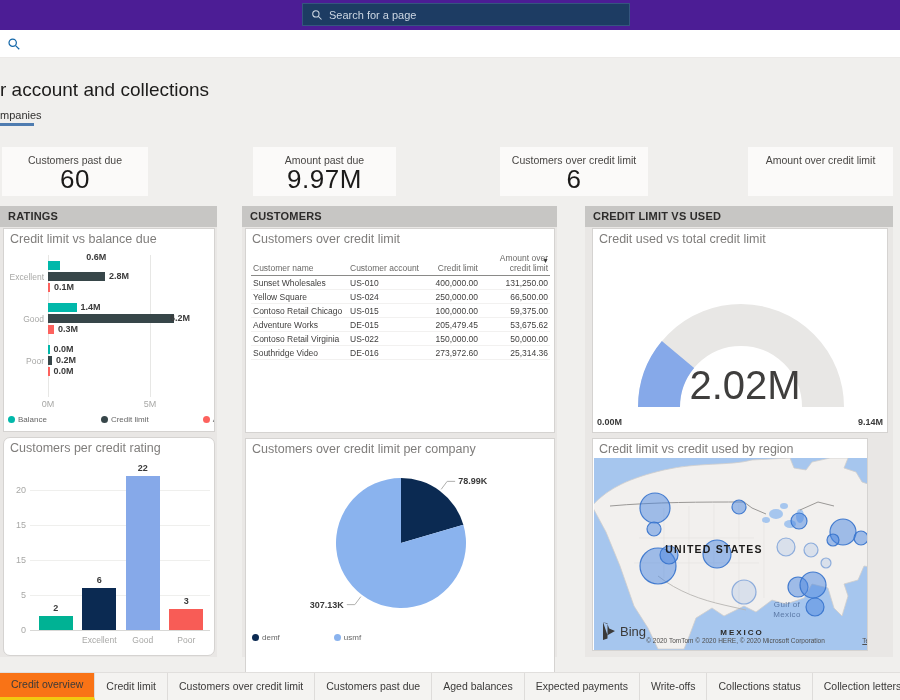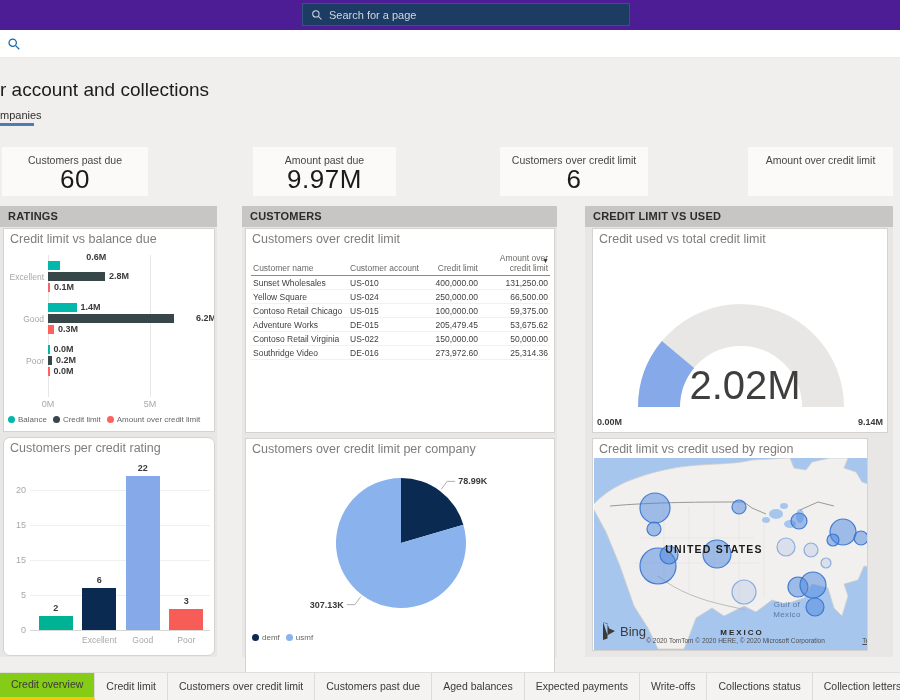--- a/index.html
+++ b/index.html
@@ -38,41 +38,41 @@
   #card-pie{left:245px;top:438px;width:310px;height:264px;}
   #card-gauge{left:592px;top:228px;width:296px;height:205px;}
   #card-map{left:592px;top:438px;width:276px;height:213px;}
   
   .hbar-bar,.col-bar{position:absolute;}
   .vlabel{position:absolute;font-size:9px;font-weight:bold;color:#3a3a3a;white-space:nowrap;}
   .cat{position:absolute;font-size:8.5px;color:#a8a8a6;white-space:nowrap;}
   .gridv{position:absolute;width:1px;background:#e7e7e5;}
   .gridh{position:absolute;height:1px;background:#efefed;}
   .tick{position:absolute;font-size:9px;color:#a8a8a6;white-space:nowrap;}
-  .legend{position:absolute;display:flex;align-items:center;font-size:8px;color:#666;white-space:nowrap;}
+  .legend{position:absolute;display:flex;align-items:center;font-size:8px;color:#666;white-space:nowrap;gap:48px;}
   .legend .item{display:flex;align-items:center;margin-right:6px;}
   .dot{width:7px;height:7px;border-radius:50%;display:inline-block;margin-right:3px;flex:0 0 auto;}
   
   .tbl{border-collapse:collapse;margin:24px 4px 0 5px;width:299px;table-layout:fixed;}
   .tbl th{font-size:8.5px;color:#6a6967;font-weight:normal;text-align:left;vertical-align:bottom;border-bottom:1px solid #8a8a88;padding:0 2px 2px;position:relative;}
   .tbl td{font-size:8.5px;color:#3f3e3d;padding:2px 2px 1px;border-bottom:1px solid #f2f1f0;white-space:nowrap;overflow:hidden;}
   .tbl .num{text-align:right;}
   .sort-arrow{position:absolute;right:1px;top:4px;font-size:7px;color:#3a3a3a;}
   
   .map-area{position:absolute;left:1px;top:19px;width:293px;height:192px;overflow:hidden;}
   .bing{position:absolute;left:9px;bottom:9px;display:flex;align-items:center;gap:4px;font-size:13px;color:#3b3a39;}
   .map-attrib{position:absolute;left:30px;right:40px;bottom:6px;text-align:center;font-size:6.5px;color:#4f4e4d;white-space:nowrap;overflow:hidden;}
   .map-terms{position:absolute;right:7px;bottom:6px;font-size:6.5px;color:#4f4e4d;text-decoration:underline;cursor:pointer;}
   
   .gauge-value{font-size:40px;font-weight:300;fill:#3f3e3d;}
   .gauge-minmax{font-size:9px;font-weight:bold;fill:#3a3a3a;}
   
   .tabbar{position:absolute;left:0;top:672px;width:900px;height:28px;background:#f4f3f1;border-top:1px solid #e1dfdd;display:flex;box-sizing:border-box;}
   .ftab{padding:0 11px;font-size:10.5px;color:#3b3a39;line-height:26px;border-right:1px solid #dedcda;white-space:nowrap;cursor:pointer;box-sizing:border-box;}
-  .ftab.active{background:#84cc16;border-bottom:3px solid #f2c811;line-height:23px;}
+  .ftab.active{background:#f97316;border-bottom:3px solid #f2c811;line-height:23px;}
 </style>
 </head>
 <body>
 
 <div class="topbar">
   <div class="searchbox">
     <svg viewBox="0 0 16 16">
         <circle cx="6.5" cy="6.5" r="4.2" fill="none" stroke="currentColor" stroke-width="1.4"></circle>
         <line x1="9.8" y1="9.8" x2="14" y2="14" stroke="currentColor" stroke-width="1.4"></line>
       </svg>
@@ -129,21 +129,21 @@
       <div class="hbar-bar" style="left: 44px; top: 32px; width: 12.24px; height: 9px; background: rgb(1, 184, 170);"></div>
       <div class="vlabel" style="left: 60.24px; top: 24px; line-height: 9px; margin-left: 22px;">0.6M</div>
       <div class="hbar-bar" style="left: 44px; top: 43px; width: 57.12px; height: 9px; background: rgb(55, 70, 73);"></div>
       <div class="vlabel" style="left: 105.12px; top: 43px; line-height: 9px;">2.8M</div>
       <div class="hbar-bar" style="left: 44px; top: 54px; width: 2.04px; height: 9px; background: rgb(253, 98, 94);"></div>
       <div class="vlabel" style="left: 50.04px; top: 54px; line-height: 9px;">0.1M</div>
       <div class="cat" style="left: 2px; top: 85px; width: 38px; text-align: right;">Good</div>
       <div class="hbar-bar" style="left: 44px; top: 74px; width: 28.56px; height: 9px; background: rgb(1, 184, 170);"></div>
       <div class="vlabel" style="left: 76.56px; top: 74px; line-height: 9px;">1.4M</div>
       <div class="hbar-bar" style="left: 44px; top: 85px; width: 126.48px; height: 9px; background: rgb(55, 70, 73);"></div>
-      <div class="vlabel" style="left: 192px; top: 85px; line-height: 9px;">6.2M</div>
+      <div class="vlabel" style="left: 166px; top: 85px; line-height: 9px;">6.2M</div>
       <div class="hbar-bar" style="left: 44px; top: 96px; width: 6.12px; height: 9px; background: rgb(253, 98, 94);"></div>
       <div class="vlabel" style="left: 54.12px; top: 96px; line-height: 9px;">0.3M</div>
       <div class="cat" style="left: 2px; top: 127px; width: 38px; text-align: right;">Poor</div>
       <div class="hbar-bar" style="left: 44px; top: 116px; width: 1.5px; height: 9px; background: rgb(1, 184, 170);"></div>
       <div class="vlabel" style="left: 49.5px; top: 116px; line-height: 9px;">0.0M</div>
       <div class="hbar-bar" style="left: 44px; top: 127px; width: 4.08px; height: 9px; background: rgb(55, 70, 73);"></div>
       <div class="vlabel" style="left: 52.08px; top: 127px; line-height: 9px;">0.2M</div>
       <div class="hbar-bar" style="left: 44px; top: 138px; width: 1.5px; height: 9px; background: rgb(253, 98, 94);"></div>
       <div class="vlabel" style="left: 49.5px; top: 138px; line-height: 9px;">0.0M</div>
       <div class="legend" style="left: 4px; top: 186px;">

